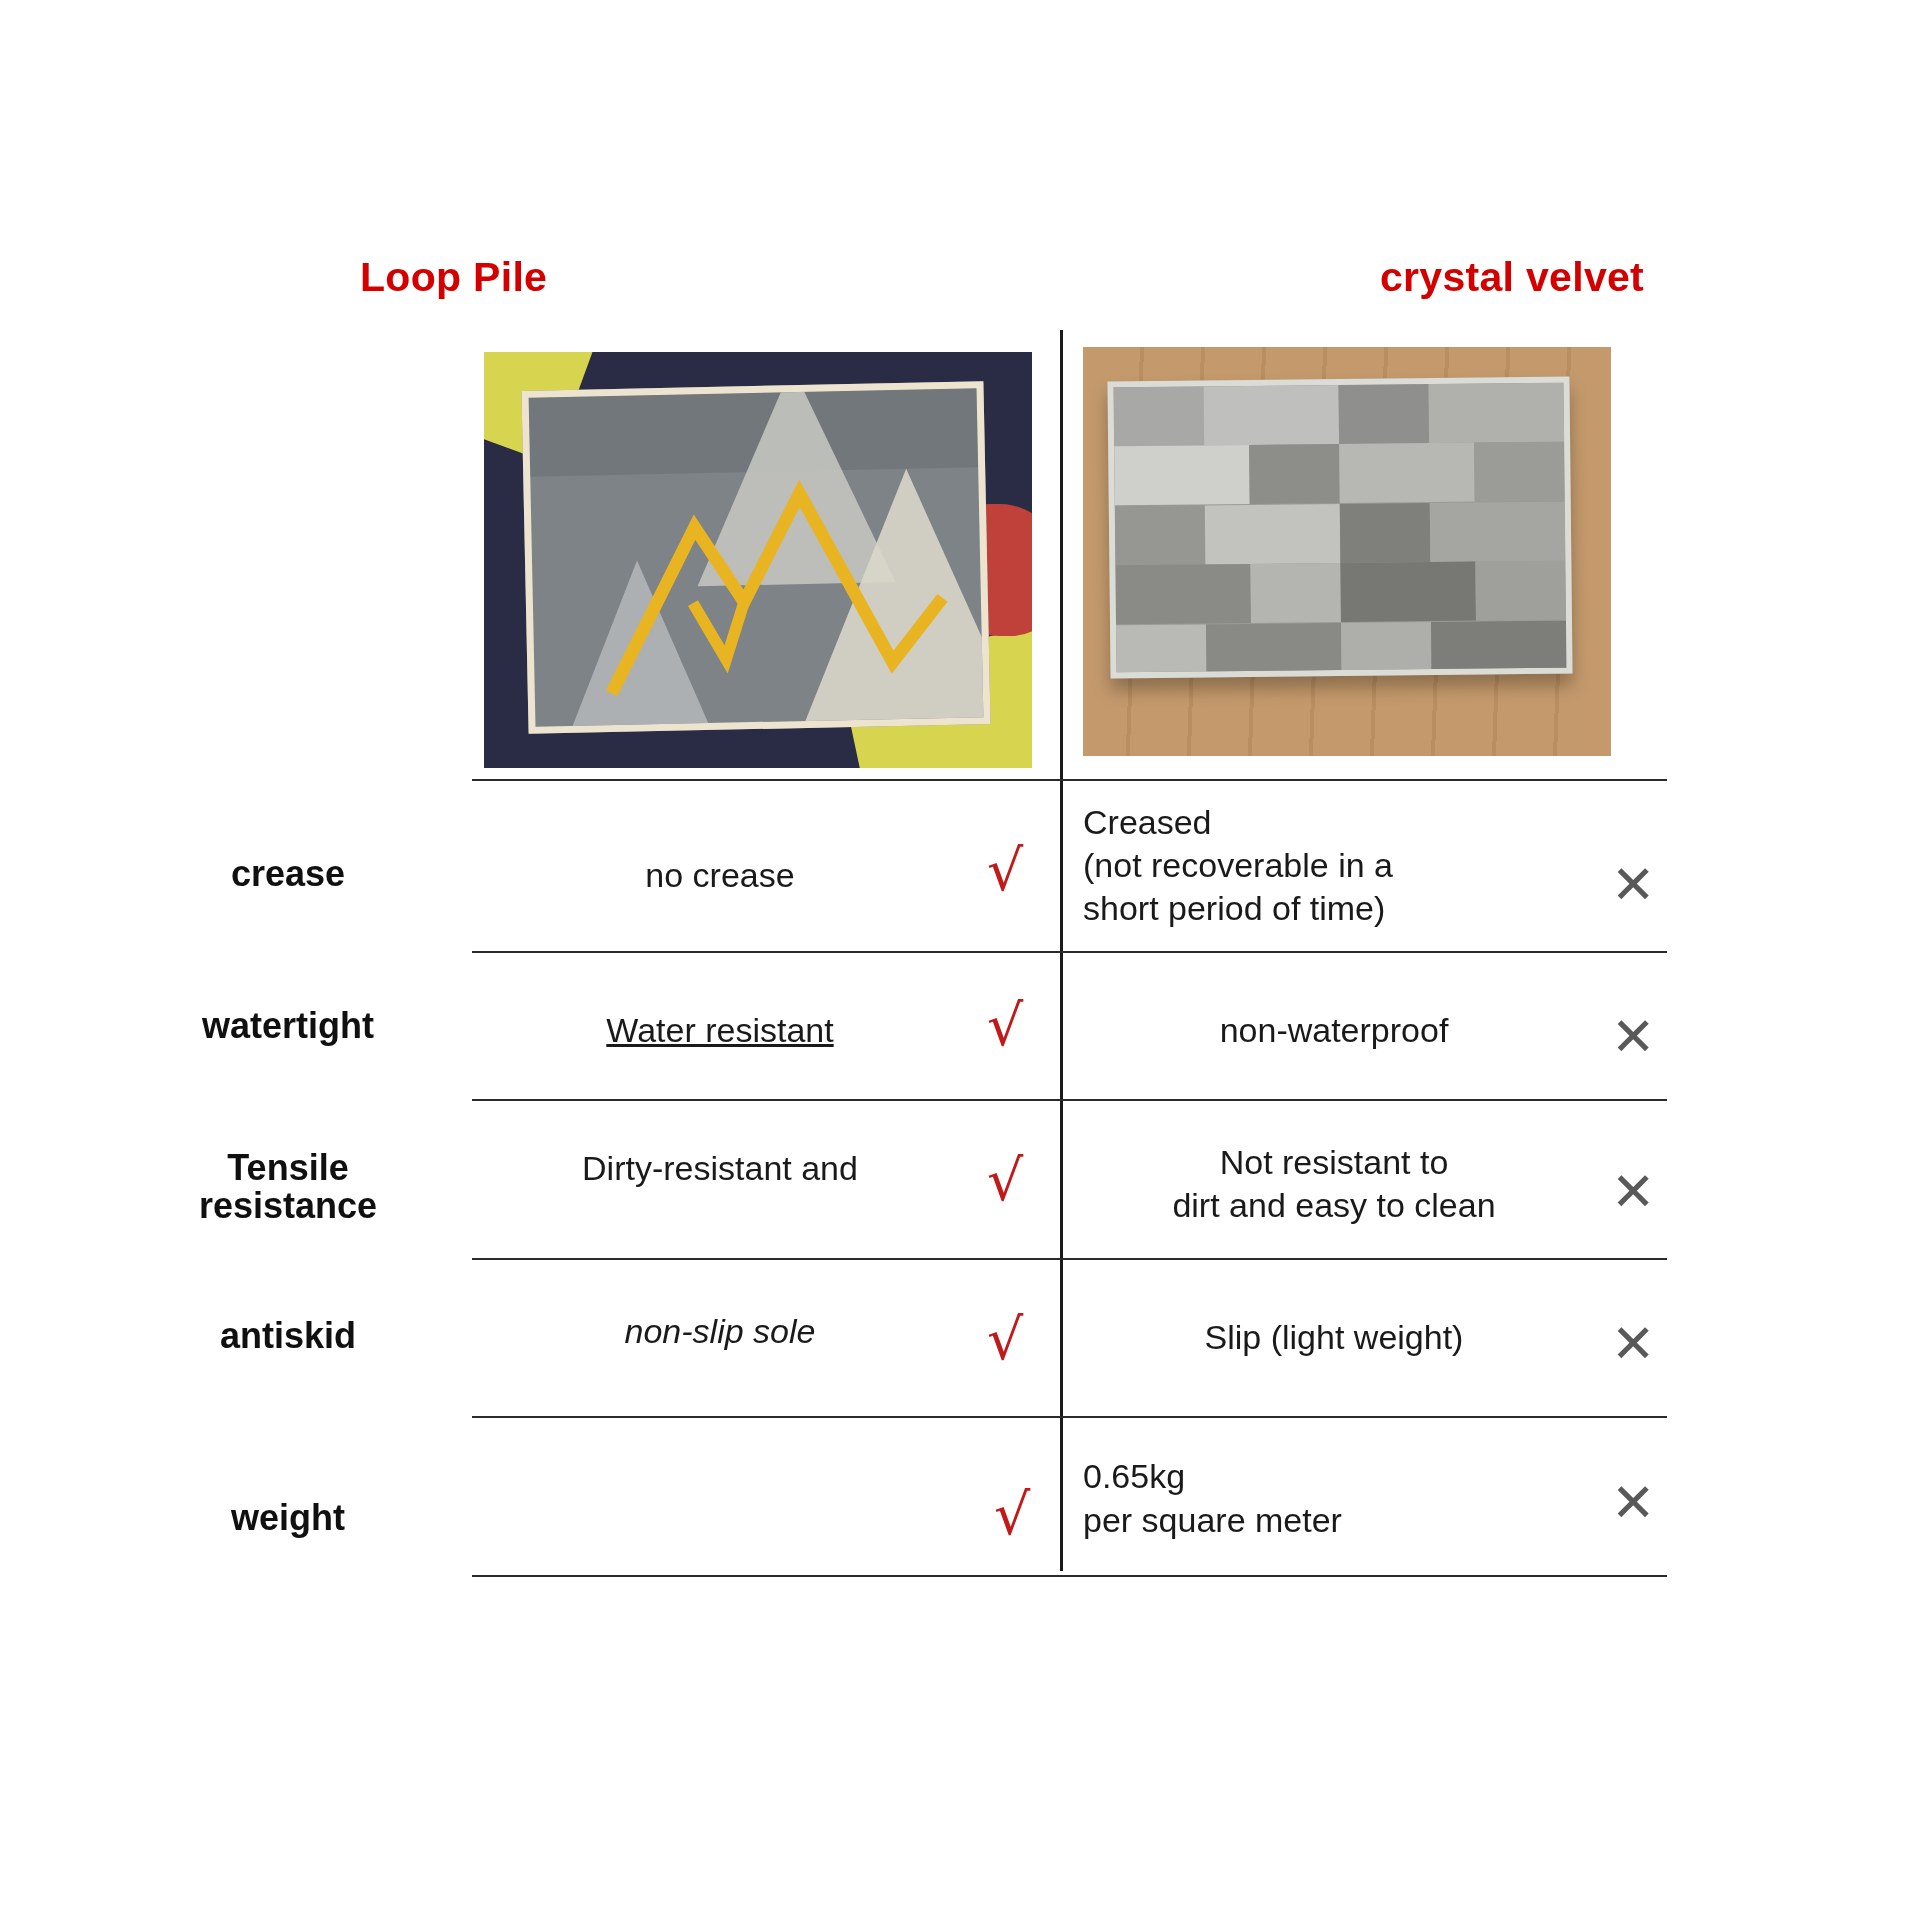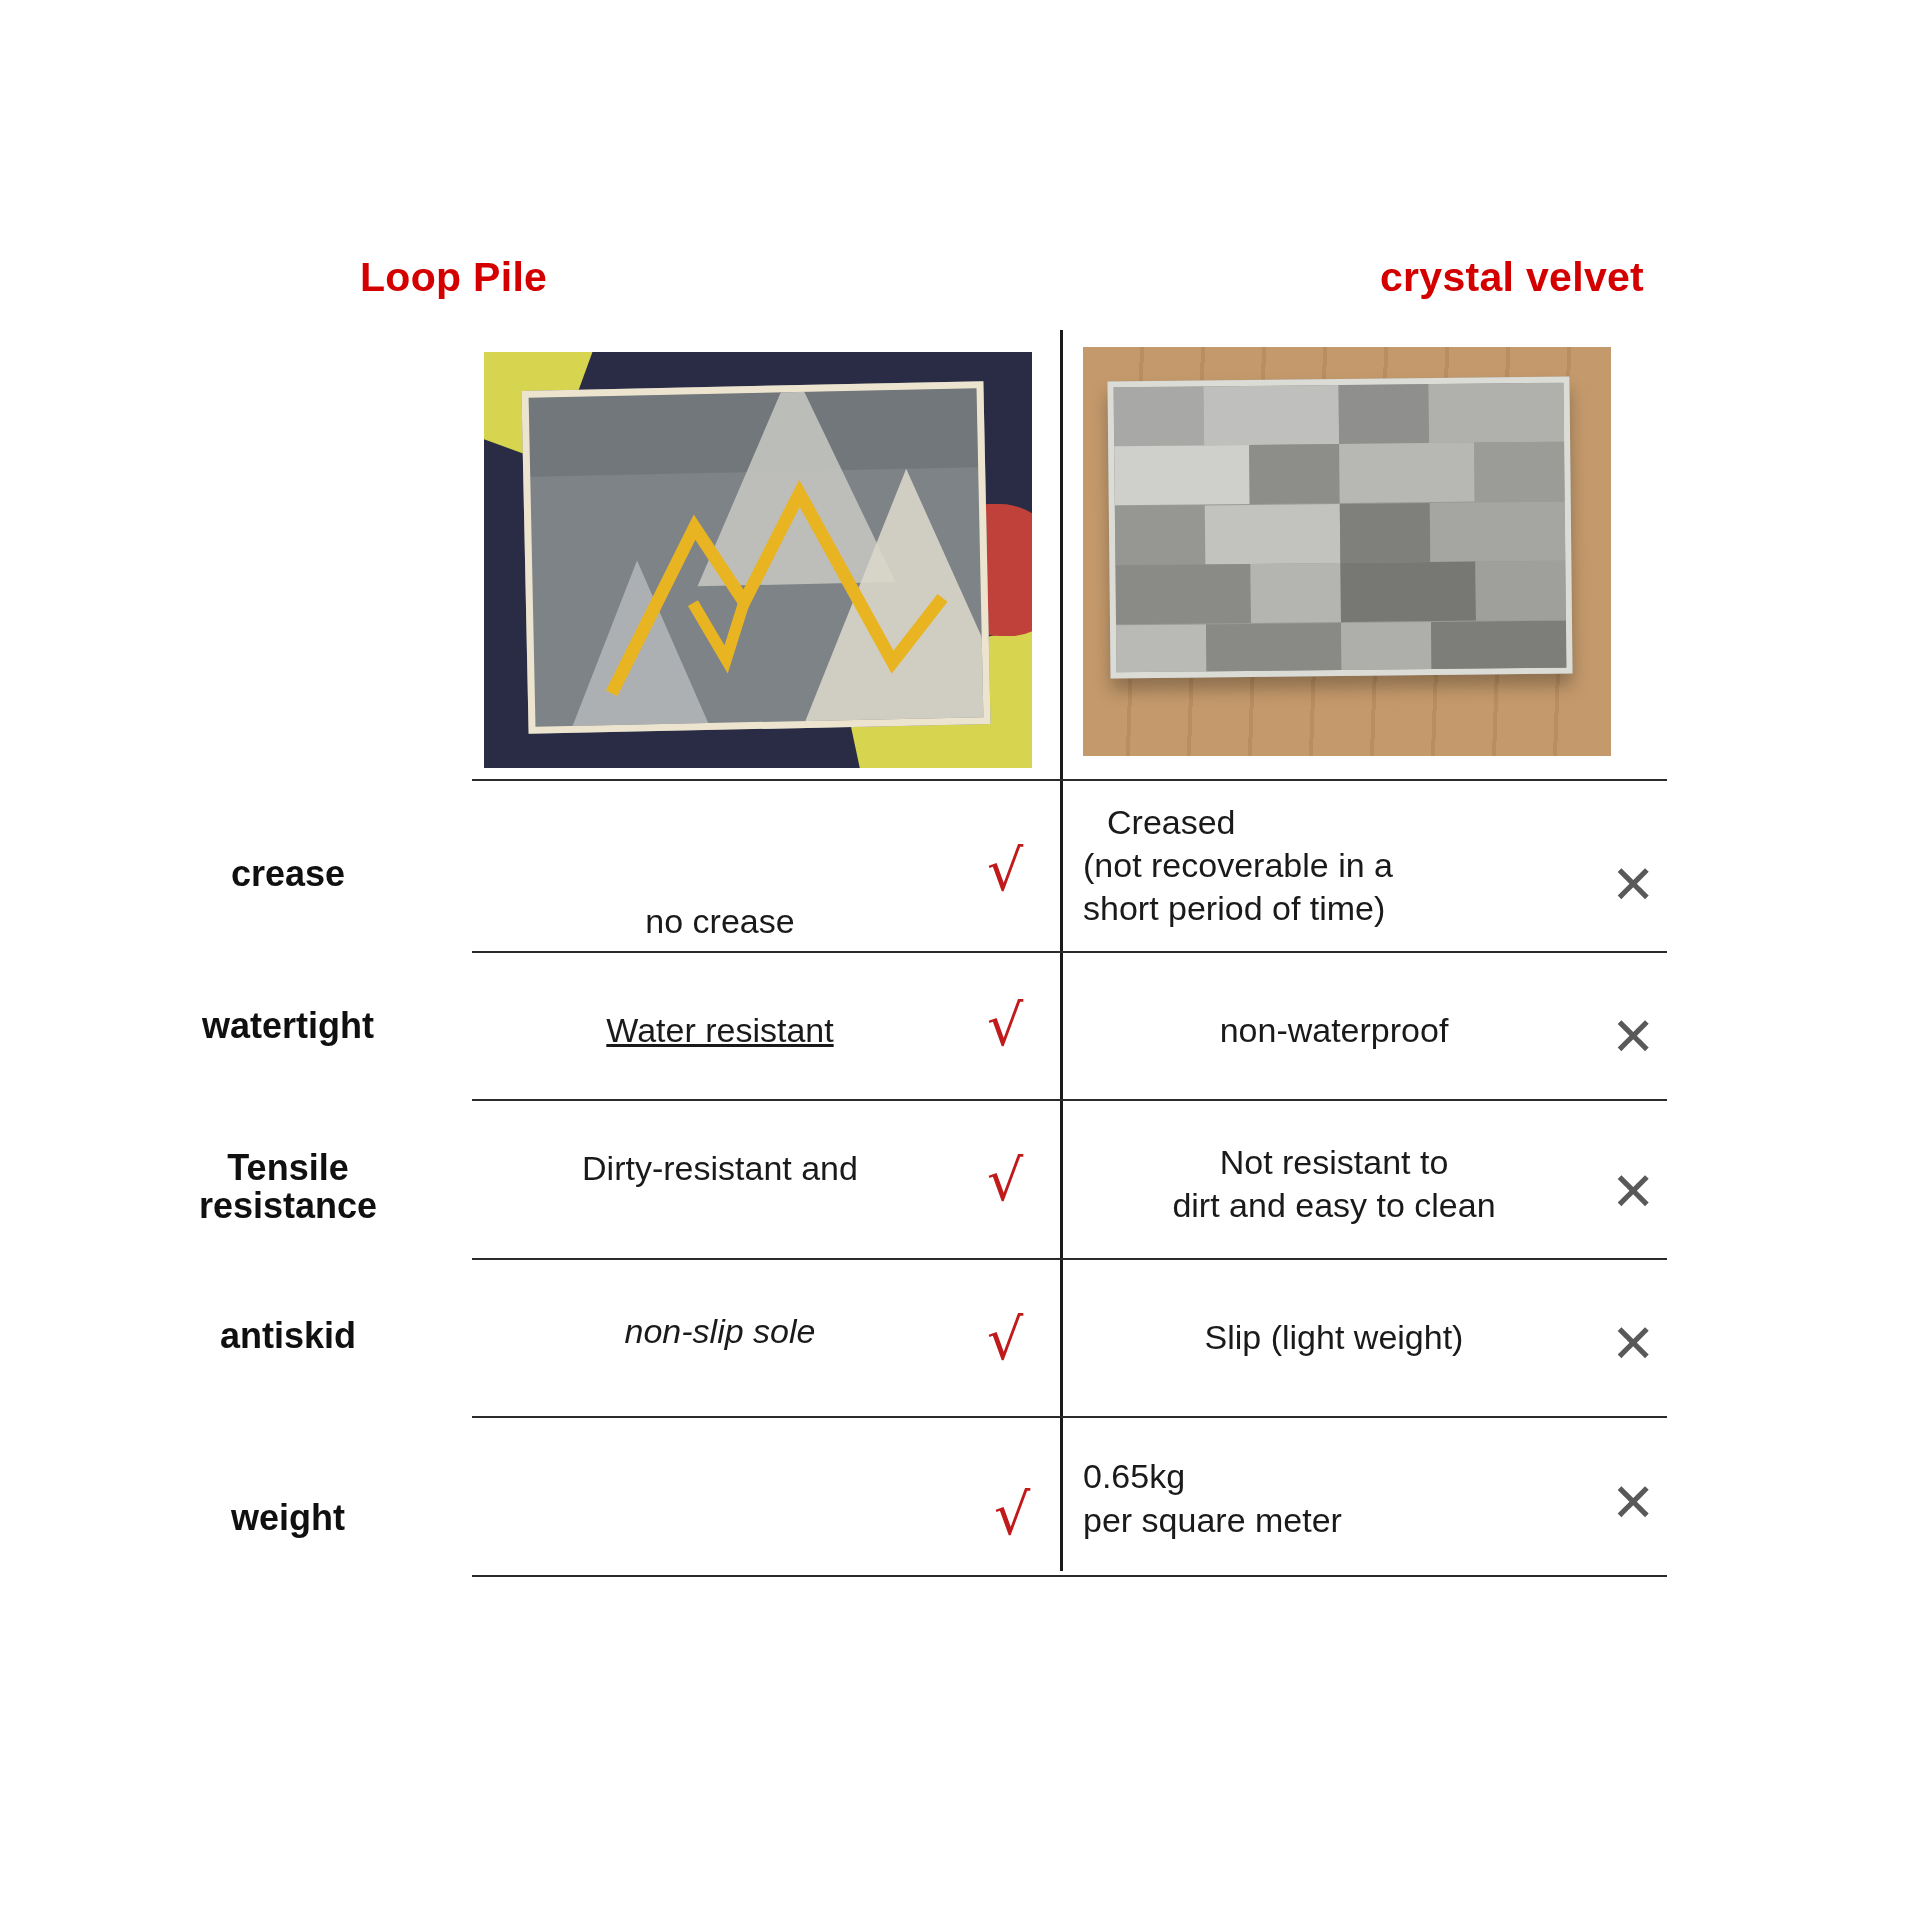--- a/index.html
+++ b/index.html
@@ -260,23 +260,23 @@
 
   <div class="vline"></div>
   <div class="hline" style="top:779px;"></div>
   <div class="hline" style="top:951px;"></div>
   <div class="hline" style="top:1099px;"></div>
   <div class="hline" style="top:1258px;"></div>
   <div class="hline" style="top:1416px;"></div>
   <div class="hline" style="top:1575px;"></div>
 
   <div class="row-label" style="top:855px;">crease</div>
-  <div class="cell-left" style="top:901px;">no crease</div>
+  <div class="cell-left" style="top:855px;">no crease</div>
   <div class="mark-check" style="left:987px; top:842px;">√</div>
-  <div class="cell-right" style="top:802px;margin-left:24px;">Creased</div>
+  <div class="cell-right" style="top:802px;">Creased</div>
   <div class="cell-right" style="top:845px;">(not recoverable in a</div>
   <div class="cell-right" style="top:888px;">short period of time)</div>
   <div class="mark-cross" style="left:1611px; top:858px;">✕</div>
 
   <div class="row-label" style="top:1007px;">watertight</div>
   <div class="cell-left" style="top:1010px;text-decoration:underline;">Water resistant</div>
   <div class="mark-check" style="left:987px; top:997px;">√</div>
   <div class="cell-right center" style="top:1010px;">non-waterproof</div>
   <div class="mark-cross" style="left:1611px; top:1010px;">✕</div>
 

